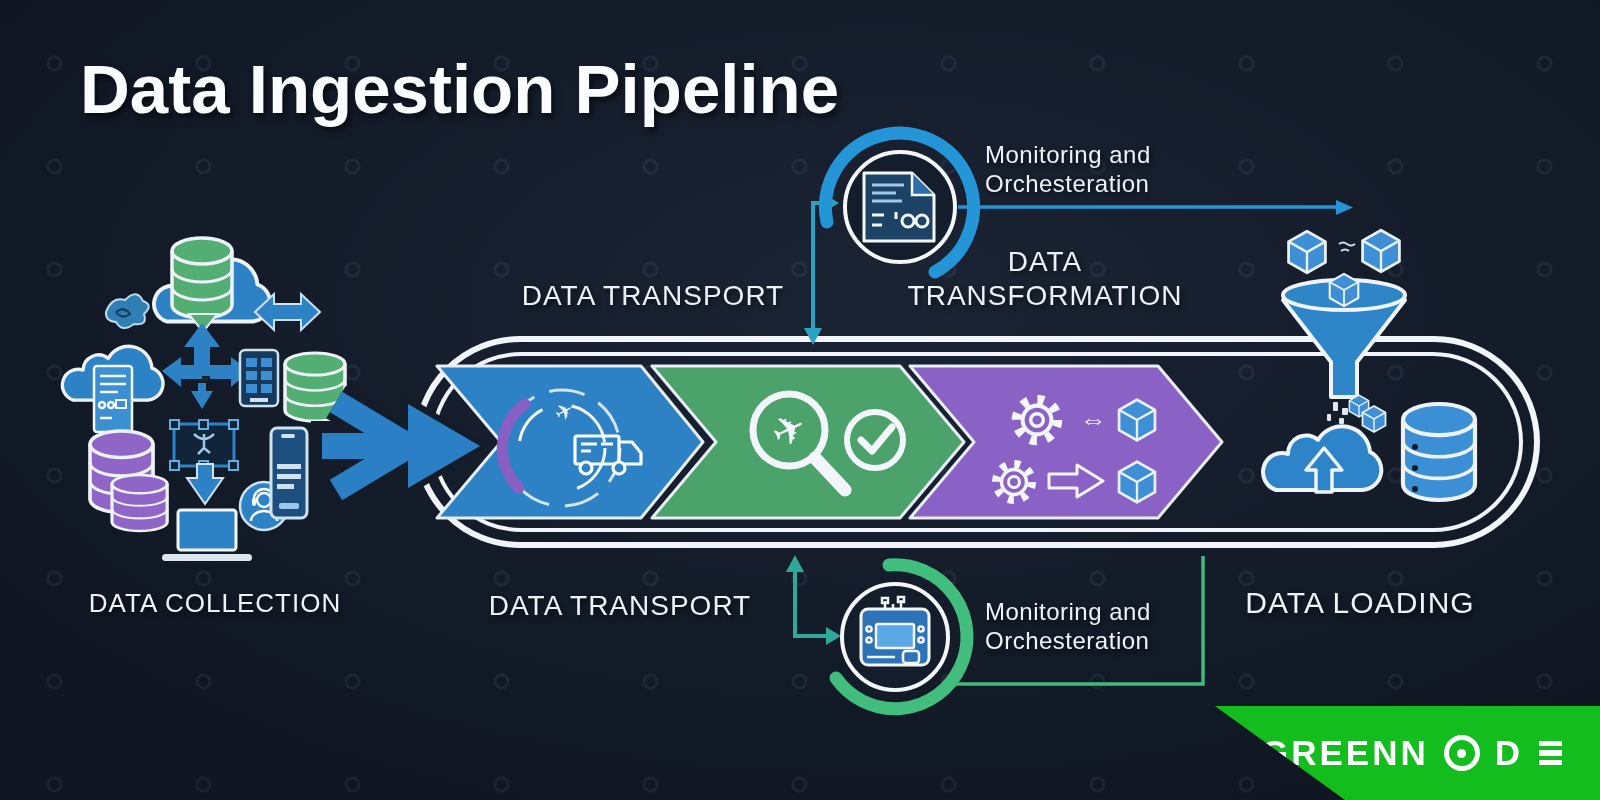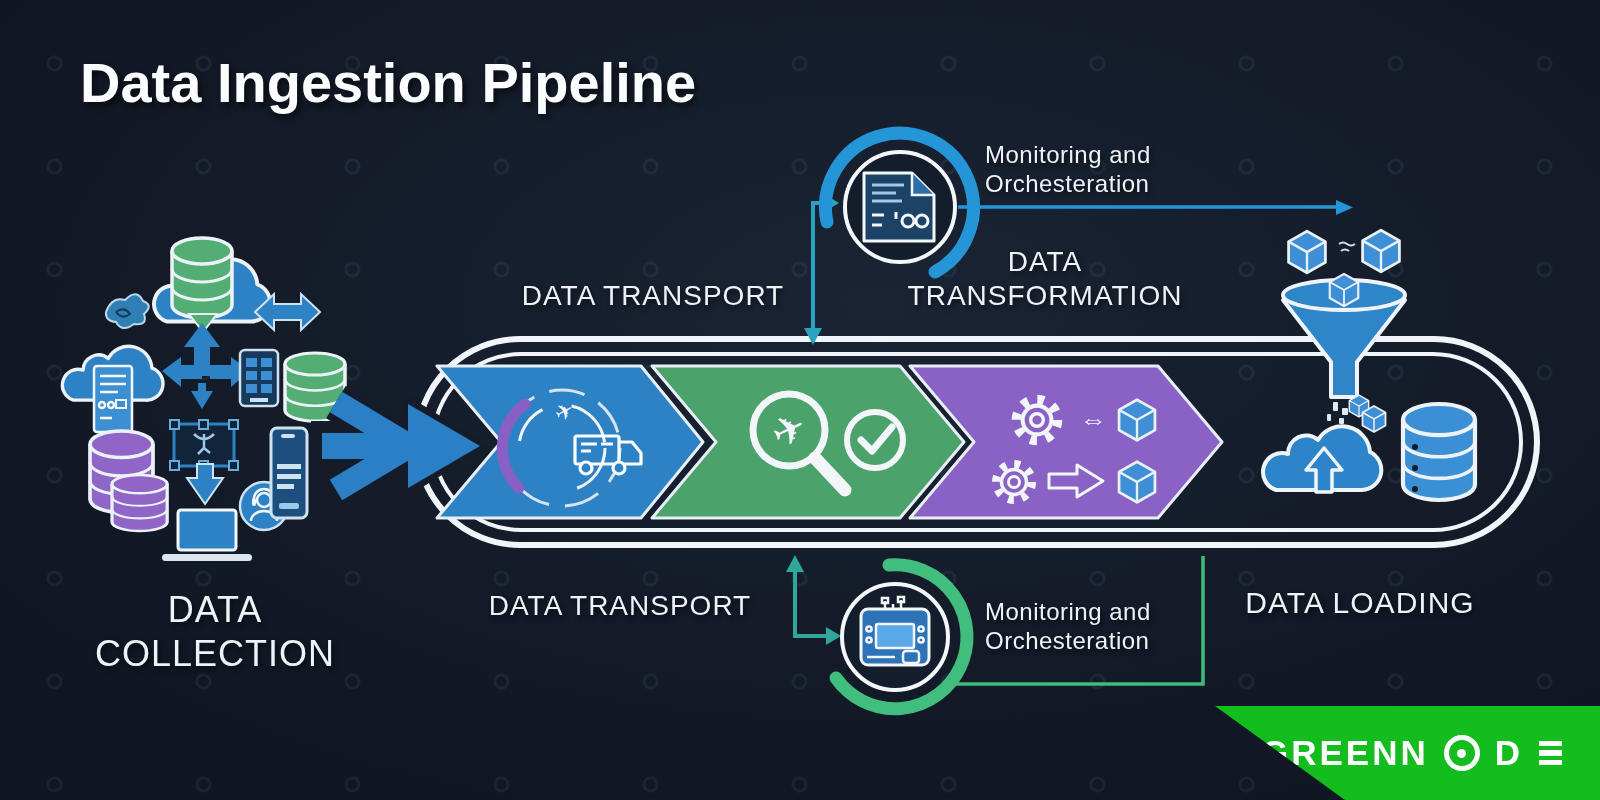--- a/index.html
+++ b/index.html
@@ -15,21 +15,21 @@
     background-size:149px 103px;background-position:-20px 12px;
     pointer-events:none;
   }
   .abs{position:absolute;}
   .lbl{
     position:absolute;font-weight:normal;color:#eef3f8;
     text-shadow:2px 3px 5px rgba(0,0,0,.55);
     letter-spacing:1px;text-align:center;line-height:1.22;
   }
   #title{
-    position:absolute;left:80px;top:50px;font-size:56px;font-weight:bold;
+    position:absolute;left:80px;top:50px;font-size:69px;font-weight:bold;
     color:#fafcfe;letter-spacing:0px;text-shadow:3px 4px 6px rgba(0,0,0,.6);
   }
   .pipe-outer{
     position:absolute;left:414px;top:336px;width:1126px;height:212px;
     border:6px solid #f1f5f9;border-radius:106px;box-sizing:border-box;
   }
   .pipe-inner{
     position:absolute;left:431px;top:352px;width:1092px;height:180px;
     border:4px solid #f1f5f9;border-radius:90px;box-sizing:border-box;
   }
@@ -293,21 +293,21 @@
             <circle cx="-26" cy="3" r="2.6"></circle>
           <circle cx="26" cy="-8" r="2.6"></circle>
             <circle cx="26" cy="3" r="2.6"></circle>
           <path d="M-28,20 h28"></path>
           <rect x="8" y="14" width="16" height="12" rx="3"></rect>
         </g>
       </g>
     </g>
   </svg>
 
-  <div class="lbl" style="left:60px;top:588px;width:310px;font-size:36px;">DATA COLLECTION</div>
+  <div class="lbl" style="left:60px;top:588px;width:310px;font-size:26px;">DATA COLLECTION</div>
   <div class="lbl" style="left:503px;top:279px;width:300px;font-size:28px;">DATA TRANSPORT</div>
   <div class="lbl" style="left:470px;top:589px;width:300px;font-size:28px;">DATA TRANSPORT</div>
   <div class="lbl" style="left:895px;top:245px;width:300px;font-size:28px;">
     <div>DATA</div>
     <div>TRANSFORMATION</div>
   </div>
   <div class="lbl" style="left:1210px;top:585px;width:300px;font-size:30px;">DATA LOADING</div>
 
   <div class="lbl" style="left:985px;top:140px;font-size:24px;text-align:left;letter-spacing:0.5px;">
     <div>Monitoring and</div>

